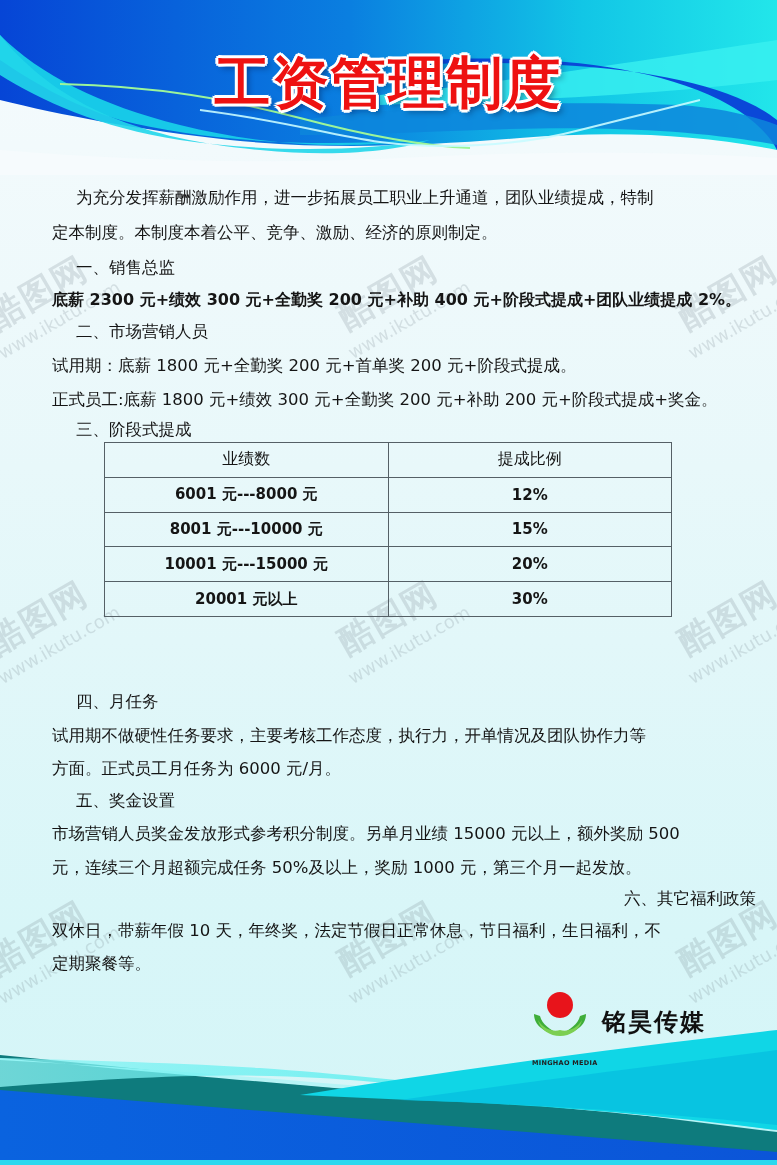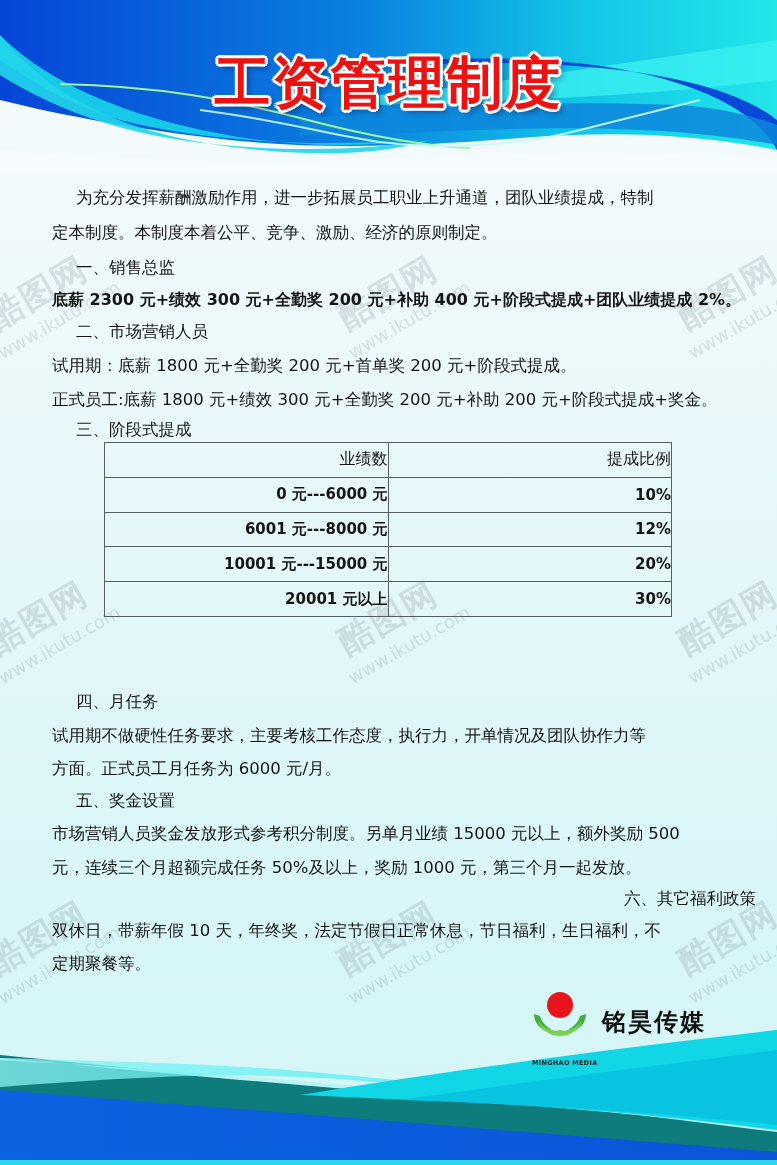--- a/index.html
+++ b/index.html
@@ -33,21 +33,21 @@
       white-space: nowrap; color: #151515;
     }
     .line.indent { left: 76px; }
     .line.heading { left: 76px; }
     .bold { font-weight: bold; }
     table.rates {
       position: absolute; left: 104px; top: 442px; width: 568px; border-collapse: collapse; z-index: 4;
       font-size: 15px;
     }
     table.rates td, table.rates th {
-      border: 1.5px solid #556066; height: 34.8px; text-align: right; vertical-align: middle;
+      border: 1.5px solid #556066; height: 34.8px; text-align: center; vertical-align: middle;
       font-weight: bold; color: #151515;
     }
     table.rates th { font-weight: normal; font-size: 16px; }
     table.rates col.c1 { width: 284px; }
     table.rates col.c2 { width: 284px; }
     .logo { position: absolute; left: 530px; top: 990px; width: 200px; height: 60px; z-index: 4; }
     .logo-mark { position: absolute; left: 0; top: 0; width: 60px; height: 52px; }
     .logo-en { position: absolute; left: 2px; top: 48px; font-size: 6.5px; font-weight: bold; color: #222; letter-spacing: 0.3px; white-space: nowrap; margin-top: 21px; }
     .logo-cn { position: absolute; left: 72px; top: 16px; font-size: 24px; font-weight: bold; color: #111; letter-spacing: 2px; white-space: nowrap; }
   </style>
@@ -154,26 +154,26 @@
       <col class="c2">
     </colgroup>
   <thead>
     <tr>
       <th>业绩数</th>
       <th>提成比例</th>
     </tr>
   </thead>
   <tbody>
     <tr>
-      <td>0 元---6000 元</td>
-      <td>10%</td>
-    </tr>
-    <tr>
       <td>6001 元---8000 元</td>
       <td>12%</td>
+    </tr>
+    <tr>
+      <td>8001 元---10000 元</td>
+      <td>15%</td>
     </tr>
     <tr>
       <td>10001 元---15000 元</td>
       <td>20%</td>
     </tr>
     <tr>
       <td>20001 元以上</td>
       <td>30%</td>
     </tr>
   </tbody>

